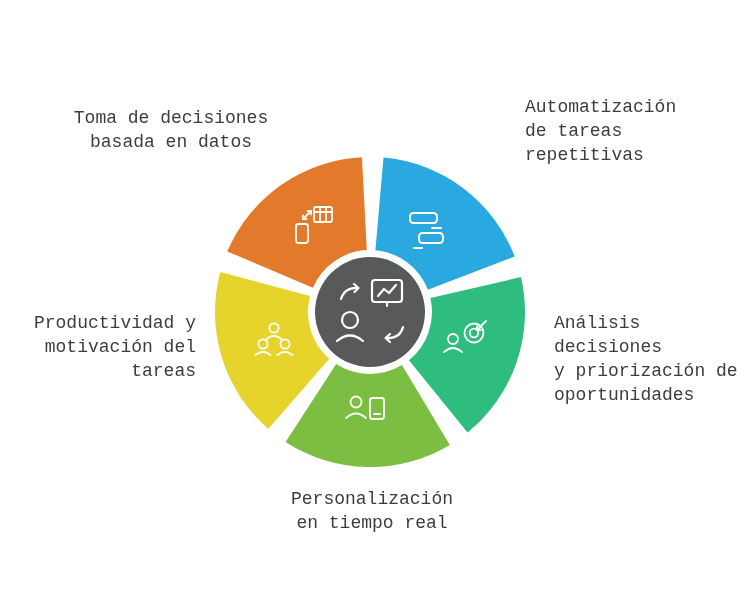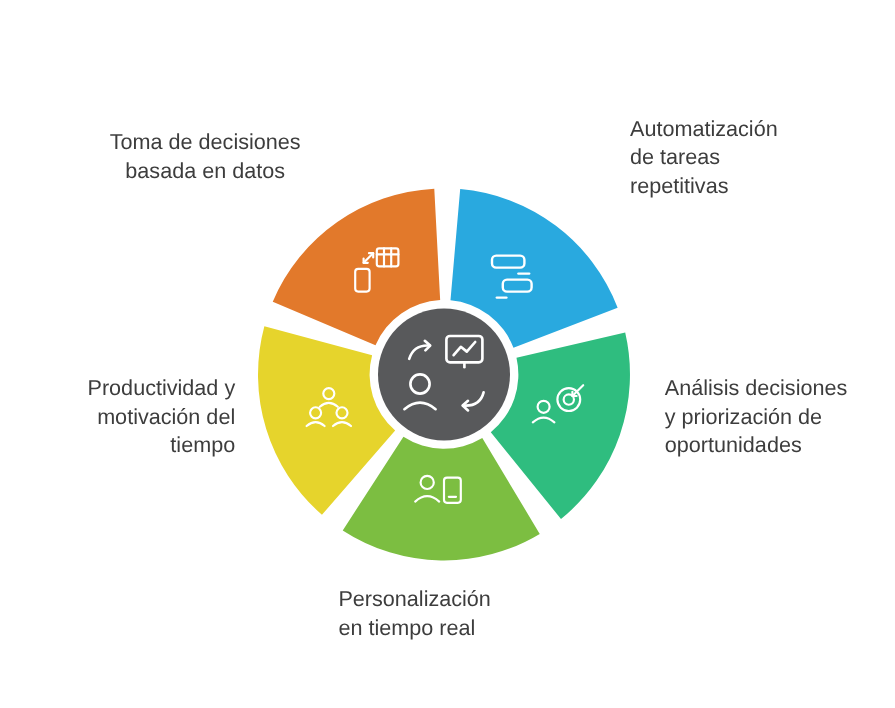--- a/index.html
+++ b/index.html
@@ -6,39 +6,39 @@
     margin: 0;
     padding: 0;
     background: #ffffff;
   }
   .canvas {
     position: relative;
     width: 746px;
     height: 590px;
     background: #ffffff;
     overflow: hidden;
-    font-family: Liberation Sans, sans-serif;
+    font-family: Liberation Mono, monospace;
   }
   .canvas svg {
     position: absolute;
     left: 0;
     top: 0;
   }
   .seg-label {
     position: absolute;
     white-space: pre-line;
     font-size: 18px;
     line-height: 1.33;
     color: #3d3d3d;
     font-weight: 400;
   }
   .lbl-decisions      { left: 62px;  top: 107px; width: 218px; text-align: center; }
   .lbl-automation     { left: 485px; top: 96px;  width: 175px; text-align: left; margin-left: 40px; }
   .lbl-predictive     { left: 554px; top: 312px; width: 192px; text-align: left; }
-  .lbl-personalization{ left: 282px; top: 488px; width: 180px; }
+  .lbl-personalization{ left: 282px; top: 488px; width: 180px; text-align: center; }
   .lbl-productivity   { left: 30px;  top: 312px; width: 166px; text-align: right; }
 </style>
 </head>
 <body>
 
 <div class="canvas">
 
   <svg width="746" height="590" viewBox="0 0 746 590">
 
     <g>
@@ -124,15 +124,15 @@
 
   <div class="seg-label lbl-predictive">Análisis decisiones
 y priorización de
 oportunidades</div>
 
   <div class="seg-label lbl-personalization">Personalización
 en tiempo real</div>
 
   <div class="seg-label lbl-productivity">Productividad y
 motivación del
-tiempo</div>
+tareas</div>
 
 </div>
 
 </body></html>

